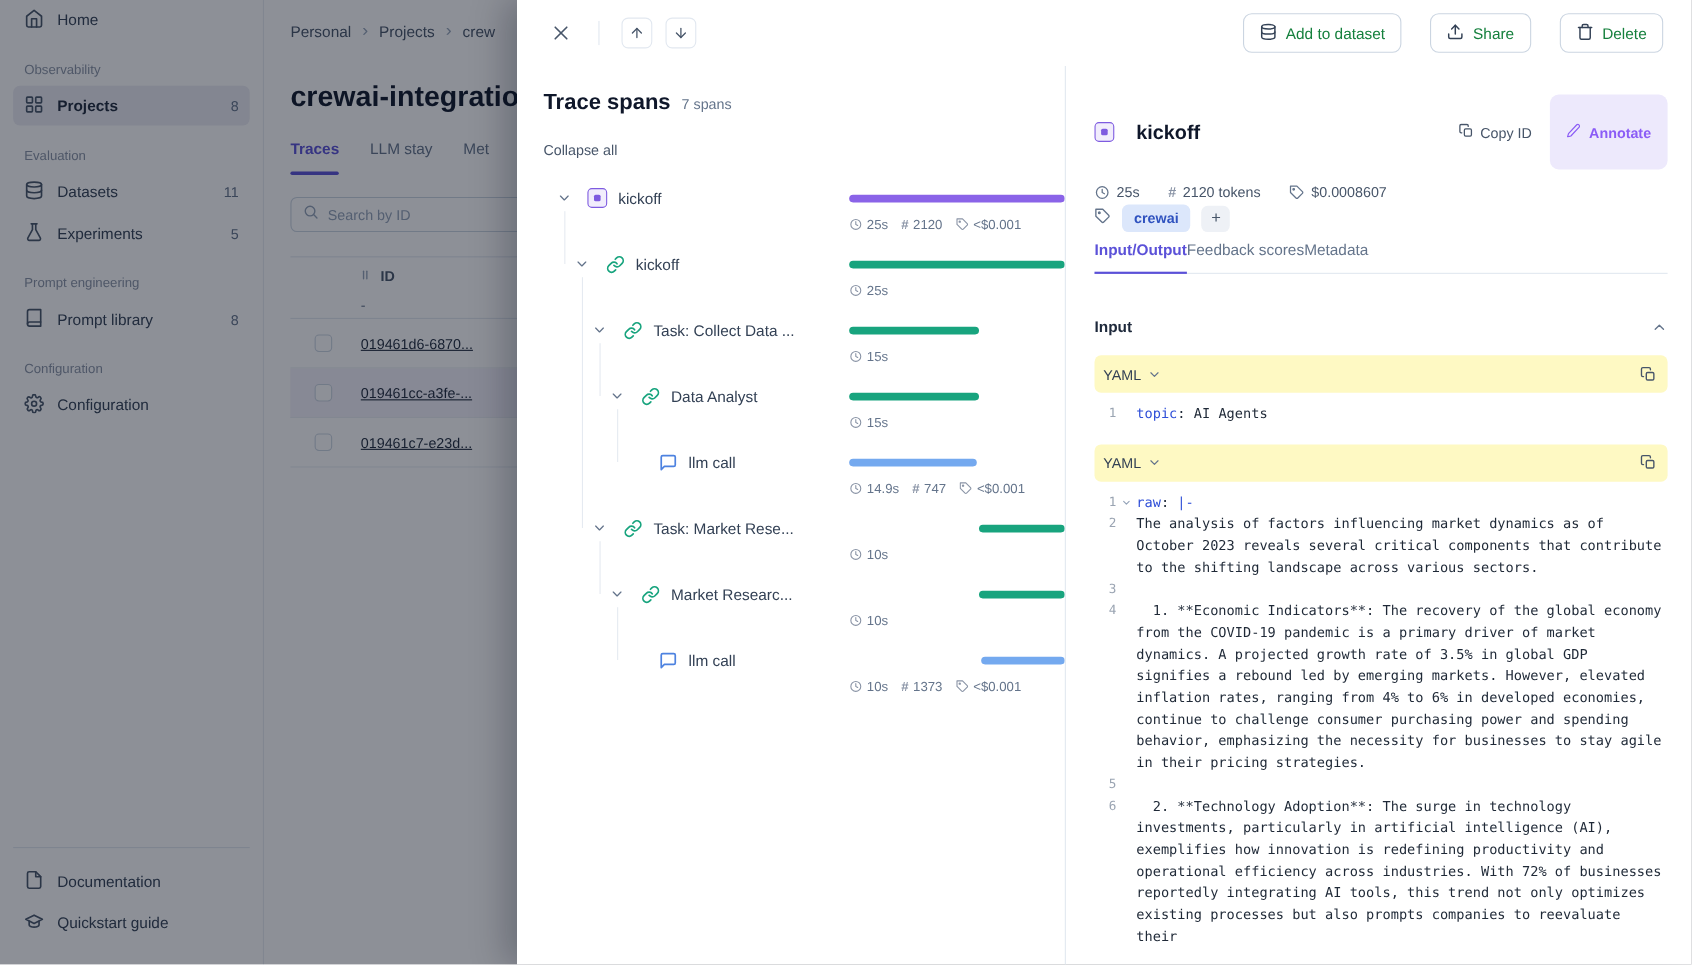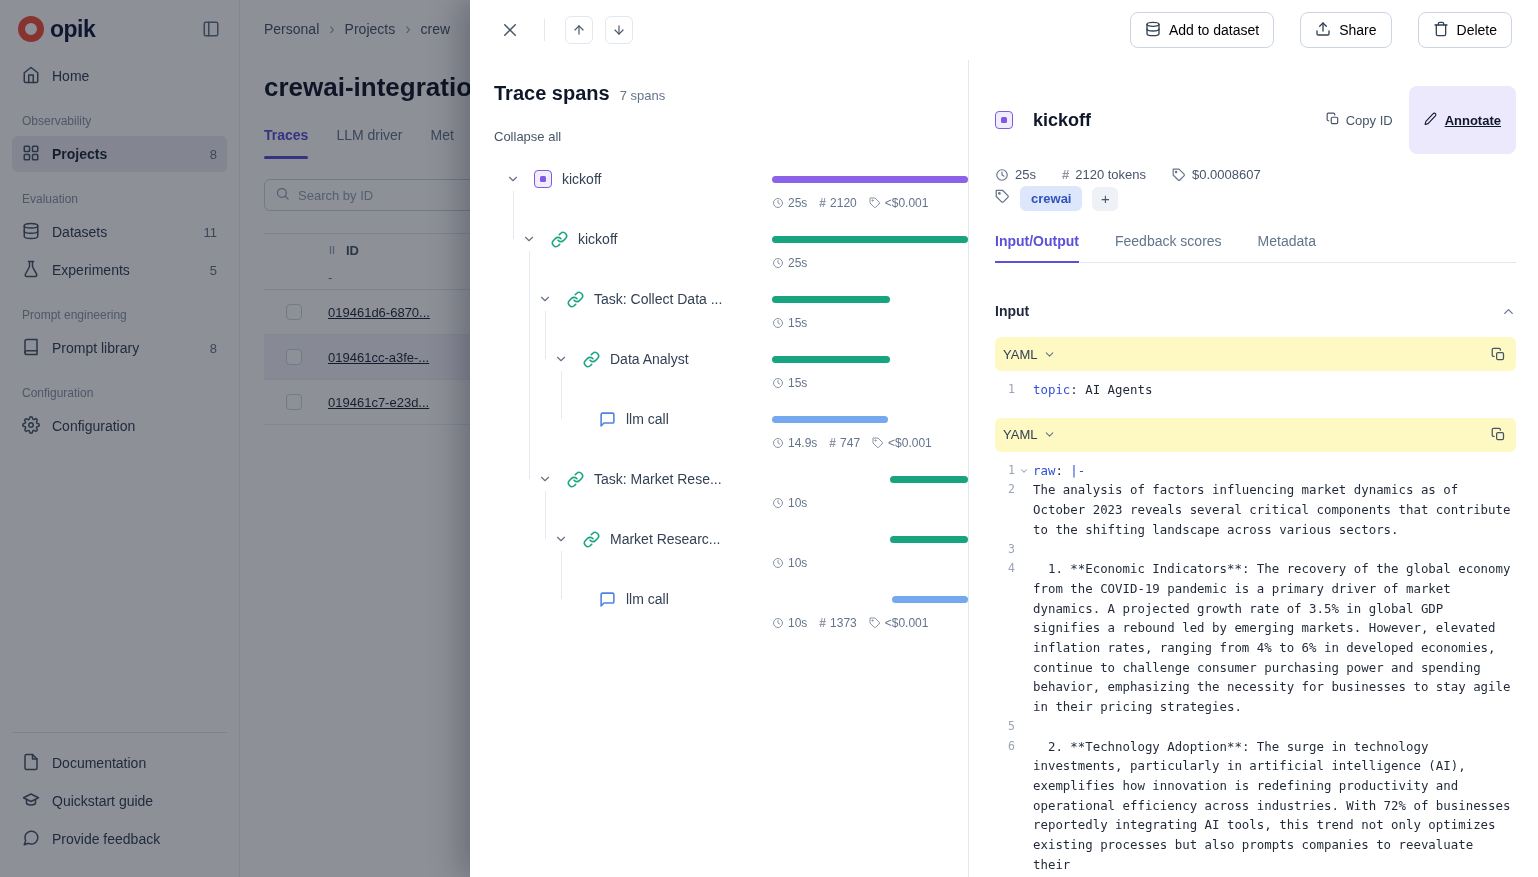--- a/index.html
+++ b/index.html
@@ -49,21 +49,21 @@
   .scrim { position:absolute; inset:0; background:rgba(13,19,35,0.47); z-index:10; }
   .drawer { position:absolute; left:470px; top:0; right:0; height:100%; background:#fff; z-index:20;
             box-shadow:-10px 0 30px rgba(2,6,23,0.25); }
   .drawer-toolbar { height:60px; display:flex; align-items:center; padding:0 26px; }
   .icon-plain { background:none; border:none; color:#475569; width:28px; height:28px; display:flex; align-items:center; justify-content:center; cursor:pointer; }
   .tb-divider { width:1px; height:22px; background:#E2E8F0; margin:0 20px; }
   .icon-btn { width:28px; height:28px; border:1px solid #E2E8F0; border-radius:6px; background:#fff; color:#475569;
               display:flex; align-items:center; justify-content:center; margin-right:12px; cursor:pointer; }
   .tb-right { margin-left:auto; display:flex; gap:26px; }
   .tb-btn { display:flex; align-items:center; gap:8px; height:36px; padding:0 14px; border:1px solid #CBD5E1;
-            border-radius:8px; background:#fff; font-size:14px; color:#000000; cursor:pointer; font-family:"Liberation Sans",sans-serif; }
+            border-radius:8px; background:#fff; font-size:14px; color:#15803d; cursor:pointer; font-family:"Liberation Sans",sans-serif; }
   .tb-btn svg { color:#334155; }
   .drawer-body { position:absolute; top:60px; left:0; right:0; bottom:0; }
 
   
   .spans-pane { position:absolute; left:0; top:0; width:498px; bottom:0; padding:22px 24px 0 24px; overflow:hidden; }
   .spans-head { display:flex; align-items:baseline; gap:10px; }
   .spans-title { font-size:20px; font-weight:600; color:#0F172A; }
   .spans-count { font-size:13px; color:#64748B; }
   .collapse-all { margin-top:24px; font-size:13px; color:#475569; cursor:pointer; display:inline-block; }
   .tree { position:relative; margin-top:20px; }
@@ -86,29 +86,29 @@
   .tstat { display:flex; align-items:center; gap:4px; }
   .tstat svg { color:#8A94A6; }
   .hashg { color:#8A94A6; font-weight:600; }
 
   
   .details-pane { position:absolute; left:498px; right:0; top:0; bottom:0; border-left:1px solid #E2E8F0;
                   padding:26px 22px 0 26px; overflow:hidden; }
   .det-title-row { display:flex; align-items:center; }
   .det-title { font-size:18px; font-weight:700; color:#0F172A; margin-left:10px; flex:1; }
   .copyid { display:flex; align-items:center; gap:6px; font-size:13px; color:#475569; margin-right:16px; cursor:pointer; background:none; border:none; font-family:"Liberation Sans",sans-serif; }
-  .annotate-btn { display:flex; align-items:center; gap:8px; background:#EDE9FC; color:#0f172a; font-size:13px;
-                  font-weight:600; padding:26px 15px; border-radius:8px; border:none; cursor:pointer; font-family:"Liberation Sans",sans-serif;text-decoration:underline; }
+  .annotate-btn { display:flex; align-items:center; gap:8px; background:#EDE9FC; color:#8b5cf6; font-size:13px;
+                  font-weight:600; padding:26px 15px; border-radius:8px; border:none; cursor:pointer; font-family:"Liberation Sans",sans-serif; }
   .det-stats { display:flex; gap:26px; margin-top:13px; font-size:13px; color:#475569; }
   .det-stat { display:flex; align-items:center; gap:6px; }
   .det-stat svg { color:#64748B; }
   .det-tags { display:flex; align-items:center; gap:10px; margin-top:4px; color:#64748B; }
   .tagpill { background:#DCE7FB; color:#2F52BF; font-size:13px; font-weight:600; padding:5px 11px; border-radius:6px; }
   .addtag { width:26px; height:24px; border:none; background:#EEF1F6; border-radius:6px; color:#475569; font-size:15px; cursor:pointer; line-height:1; }
-  .det-tabs { display:flex; gap:36px; margin-top:22px; border-bottom:1px solid #E2E8F0; font-size:14px; color:#64748B; }
+  .det-tabs { display:flex; margin-top:8px; border-bottom:1px solid #E2E8F0; font-size:14px; color:#64748B; }
   .det-tab { padding-bottom:12px; cursor:pointer; }
   .det-tab.active { color:#5B51D8; font-weight:600; border-bottom:2px solid #5B51D8; margin-bottom:-1px; }
   .sec-head { display:flex; justify-content:space-between; align-items:center; margin-top:40px; }
   .sec-head.second { margin-top:40px; }
   .sec-title { font-size:14px; font-weight:700; color:#1E293B; }
   .sec-chev { color:#64748B; display:flex; cursor:pointer; }
   .yaml-row { display:flex; justify-content:space-between; align-items:center; margin-top:18px; height:34px;
               padding:0 10px 0 8px; background:#fef9c3; border-radius:6px; }
   .yaml-left { display:flex; align-items:center; gap:6px; font-size:13px; color:#334155; cursor:pointer; }
   .yaml-left svg { color:#64748B; }
@@ -121,30 +121,20 @@
   .cbody.after-fold { margin-left:0; }
   .ckey { color:#3050D8; }
   .csym { color:#3050D8; }
 </style>
 </head>
 <body>
 
 <div class="root">
 
   <aside class="sidebar">
-    <div class="logo-row">
-      <span class="logo-ring"></span>
-      <span class="logo-text">opik</span>
-      <button class="panel-toggle">
-        <svg width="18" height="18" viewBox="0 0 24 24" fill="none" stroke="currentColor" stroke-width="2" stroke-linecap="round" stroke-linejoin="round">
-            <rect x="3" y="3" width="18" height="18" rx="2"></rect>
-            <line x1="9" y1="3" x2="9" y2="21"></line>
-          </svg>
-      </button>
-    </div>
 
     <div class="nav-item">
       <span><svg width="18" height="18" viewBox="0 0 24 24" fill="none" stroke="currentColor" stroke-width="2" stroke-linecap="round" stroke-linejoin="round">
             <path d="M3 9l9-7 9 7v11a2 2 0 0 1-2 2H5a2 2 0 0 1-2-2z"></path>
             <polyline points="9 22 9 12 15 12 15 22"></polyline>
           </svg></span>
       <span>Home</span>
     </div>
 
     <div class="nav-section">Observability</div>
@@ -207,40 +197,34 @@
           </svg></span>
       <span>Documentation</span>
     </div>
     <div class="nav-item">
       <span><svg width="18" height="18" viewBox="0 0 24 24" fill="none" stroke="currentColor" stroke-width="2" stroke-linecap="round" stroke-linejoin="round">
             <path d="M22 9L12 4 2 9l10 5 10-5z"></path>
             <path d="M6 11.5V16c0 1.1 2.7 2.5 6 2.5s6-1.4 6-2.5v-4.5"></path>
           </svg></span>
       <span>Quickstart guide</span>
     </div>
-    <div class="nav-item">
-      <span><svg width="18" height="18" viewBox="0 0 24 24" fill="none" stroke="currentColor" stroke-width="2" stroke-linecap="round" stroke-linejoin="round">
-            <path d="M21 11.5a8.38 8.38 0 0 1-.9 3.8 8.5 8.5 0 0 1-7.6 4.7 8.38 8.38 0 0 1-3.8-.9L3 21l1.9-5.7a8.38 8.38 0 0 1-.9-3.8 8.5 8.5 0 0 1 4.7-7.6 8.38 8.38 0 0 1 3.8-.9h.5a8.48 8.48 0 0 1 8 8v.5z"></path>
-          </svg></span>
-      <span>Provide feedback</span>
-    </div>
   </aside>
 
   <div class="main">
     <div class="crumbs">
       <span>Personal</span>
       <span class="crumb-sep">›</span>
       <span>Projects</span>
       <span class="crumb-sep">›</span>
       <span>crew</span>
     </div>
     <h1 class="page-title">crewai-integration</h1>
     <div class="main-tabs">
       <span class="mtab active">Traces</span>
-      <span class="mtab">LLM driver</span>
+      <span class="mtab">LLM stay</span>
       <span class="mtab">Met</span>
     </div>
     <div class="searchbox">
       <span><svg width="15" height="15" viewBox="0 0 24 24" fill="none" stroke="currentColor" stroke-width="2" stroke-linecap="round">
             <circle cx="11" cy="11" r="7"></circle>
             <line x1="16.5" y1="16.5" x2="21" y2="21"></line>
           </svg></span>
       <input type="text" placeholder="Search by ID" style="">
     </div>
     <div class="dtable">

